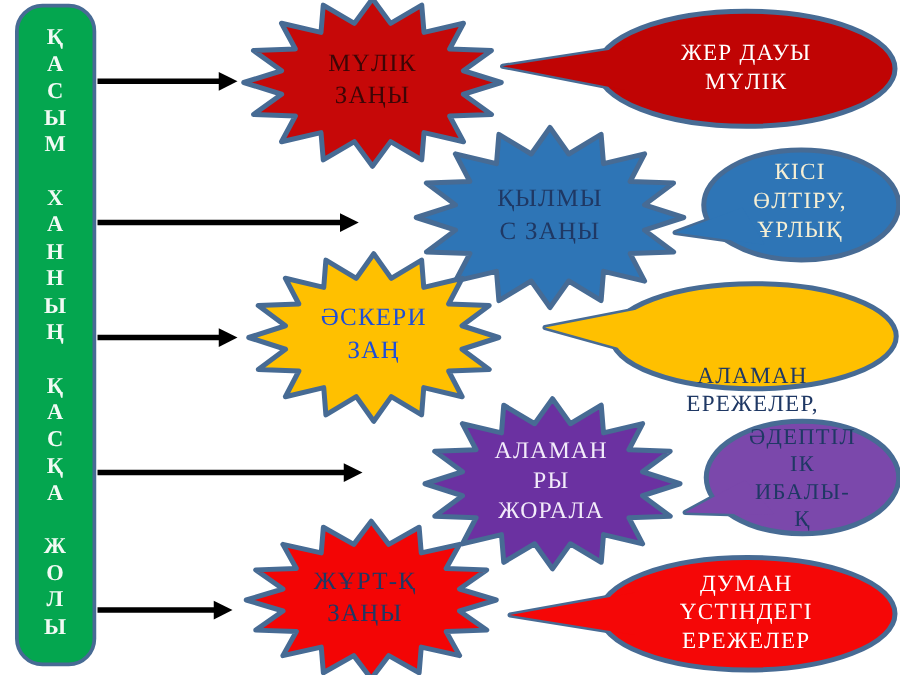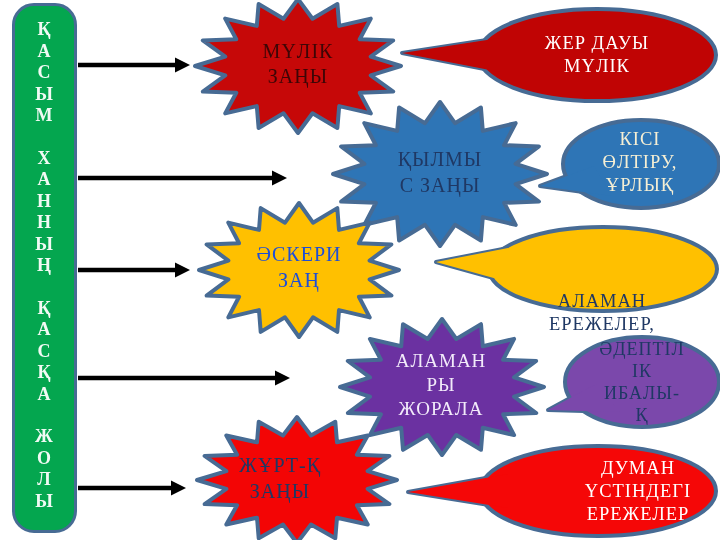--- a/index.html
+++ b/index.html
@@ -148,22 +148,22 @@
       <div>АЛАМАН</div>
       <div>РЫ</div>
       <div>ЖОРАЛА</div>
     </div>
     <div class="shape-text" style="left: 642px; top: 382px; font-size: 18px; line-height: 22px; color: rgb(31, 56, 100);">
       <div>ӘДЕПТІЛ</div>
       <div>ІК</div>
       <div>ИБАЛЫ-</div>
       <div>Қ</div>
     </div>
-    <div class="shape-text" style="left: 280px; top: 478px; font-size: 20px; line-height: 26px; color: rgb(31, 56, 100);">
+    <div class="shape-text" style="left: 292px; top: 478px; font-size: 20px; line-height: 26px; color: rgb(31, 56, 100);">
       <div>ЖҰРТ-Қ</div>
       <div>ЗАҢЫ</div>
     </div>
-    <div class="shape-text" style="left: 597px; top: 491px; font-size: 18.5px; line-height: 23px; color: rgb(255, 255, 255); margin-left: 41px;">
+    <div class="shape-text" style="left: 597px; top: 491px; font-size: 18.5px; line-height: 23px; color: rgb(255, 255, 255);">
       <div>ДУМАН</div>
       <div>ҮСТІНДЕГІ</div>
       <div>ЕРЕЖЕЛЕР</div>
     </div>
   </div>
 
 </body></html>

